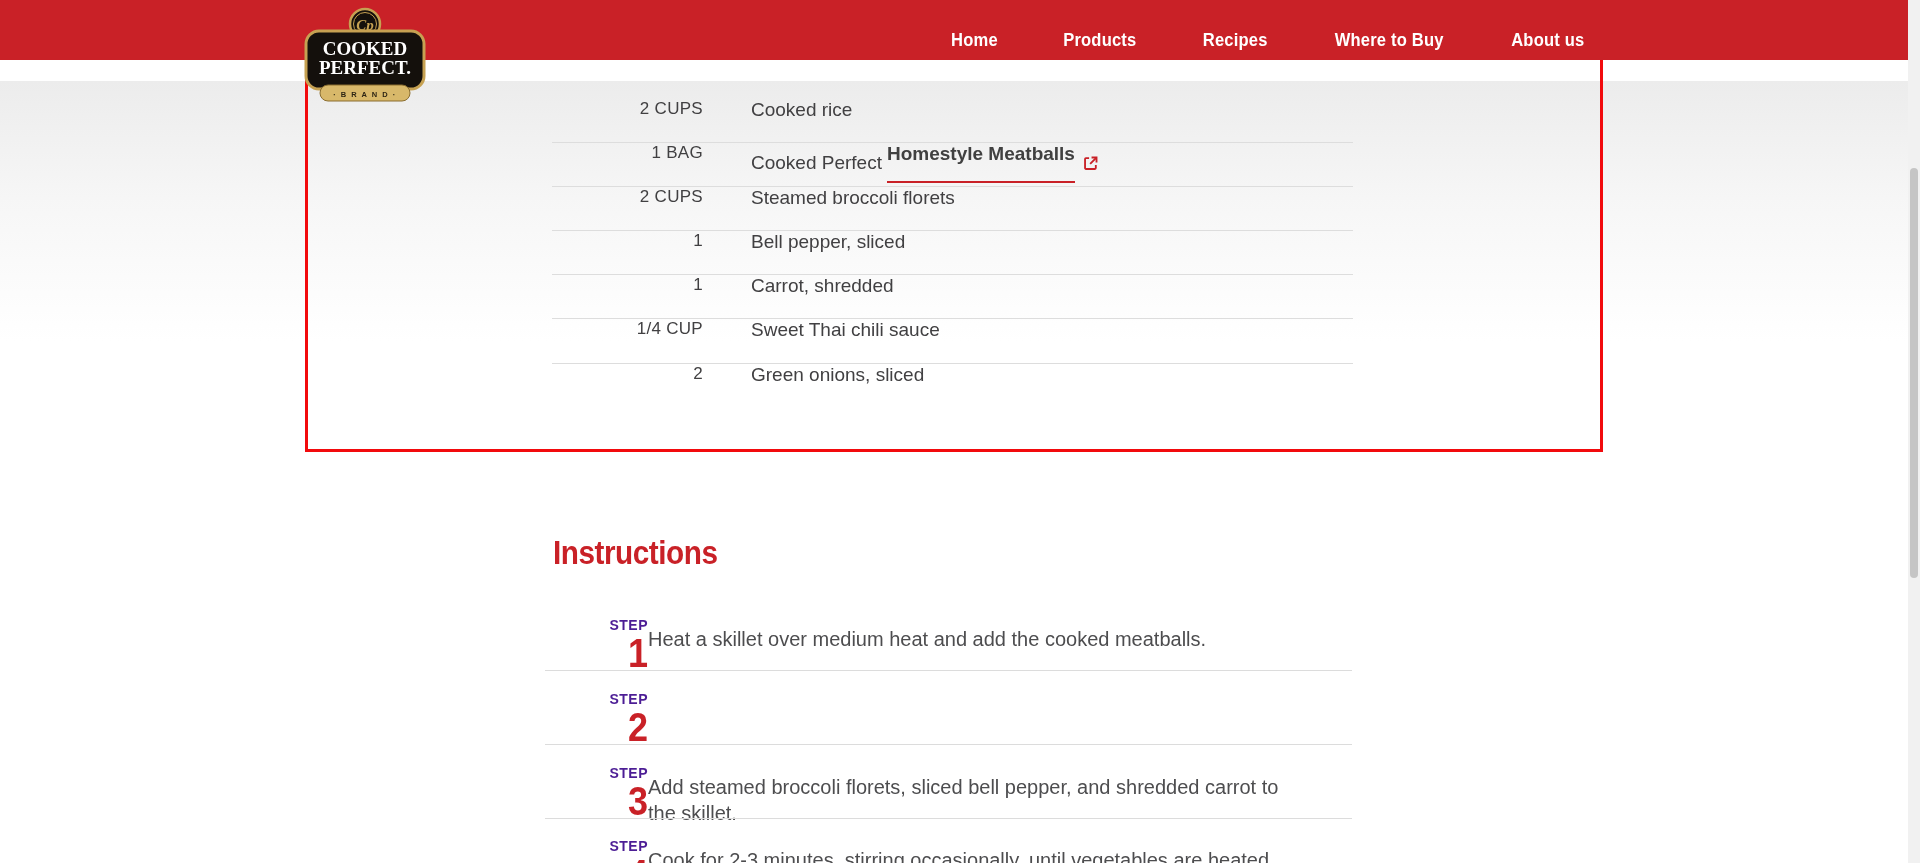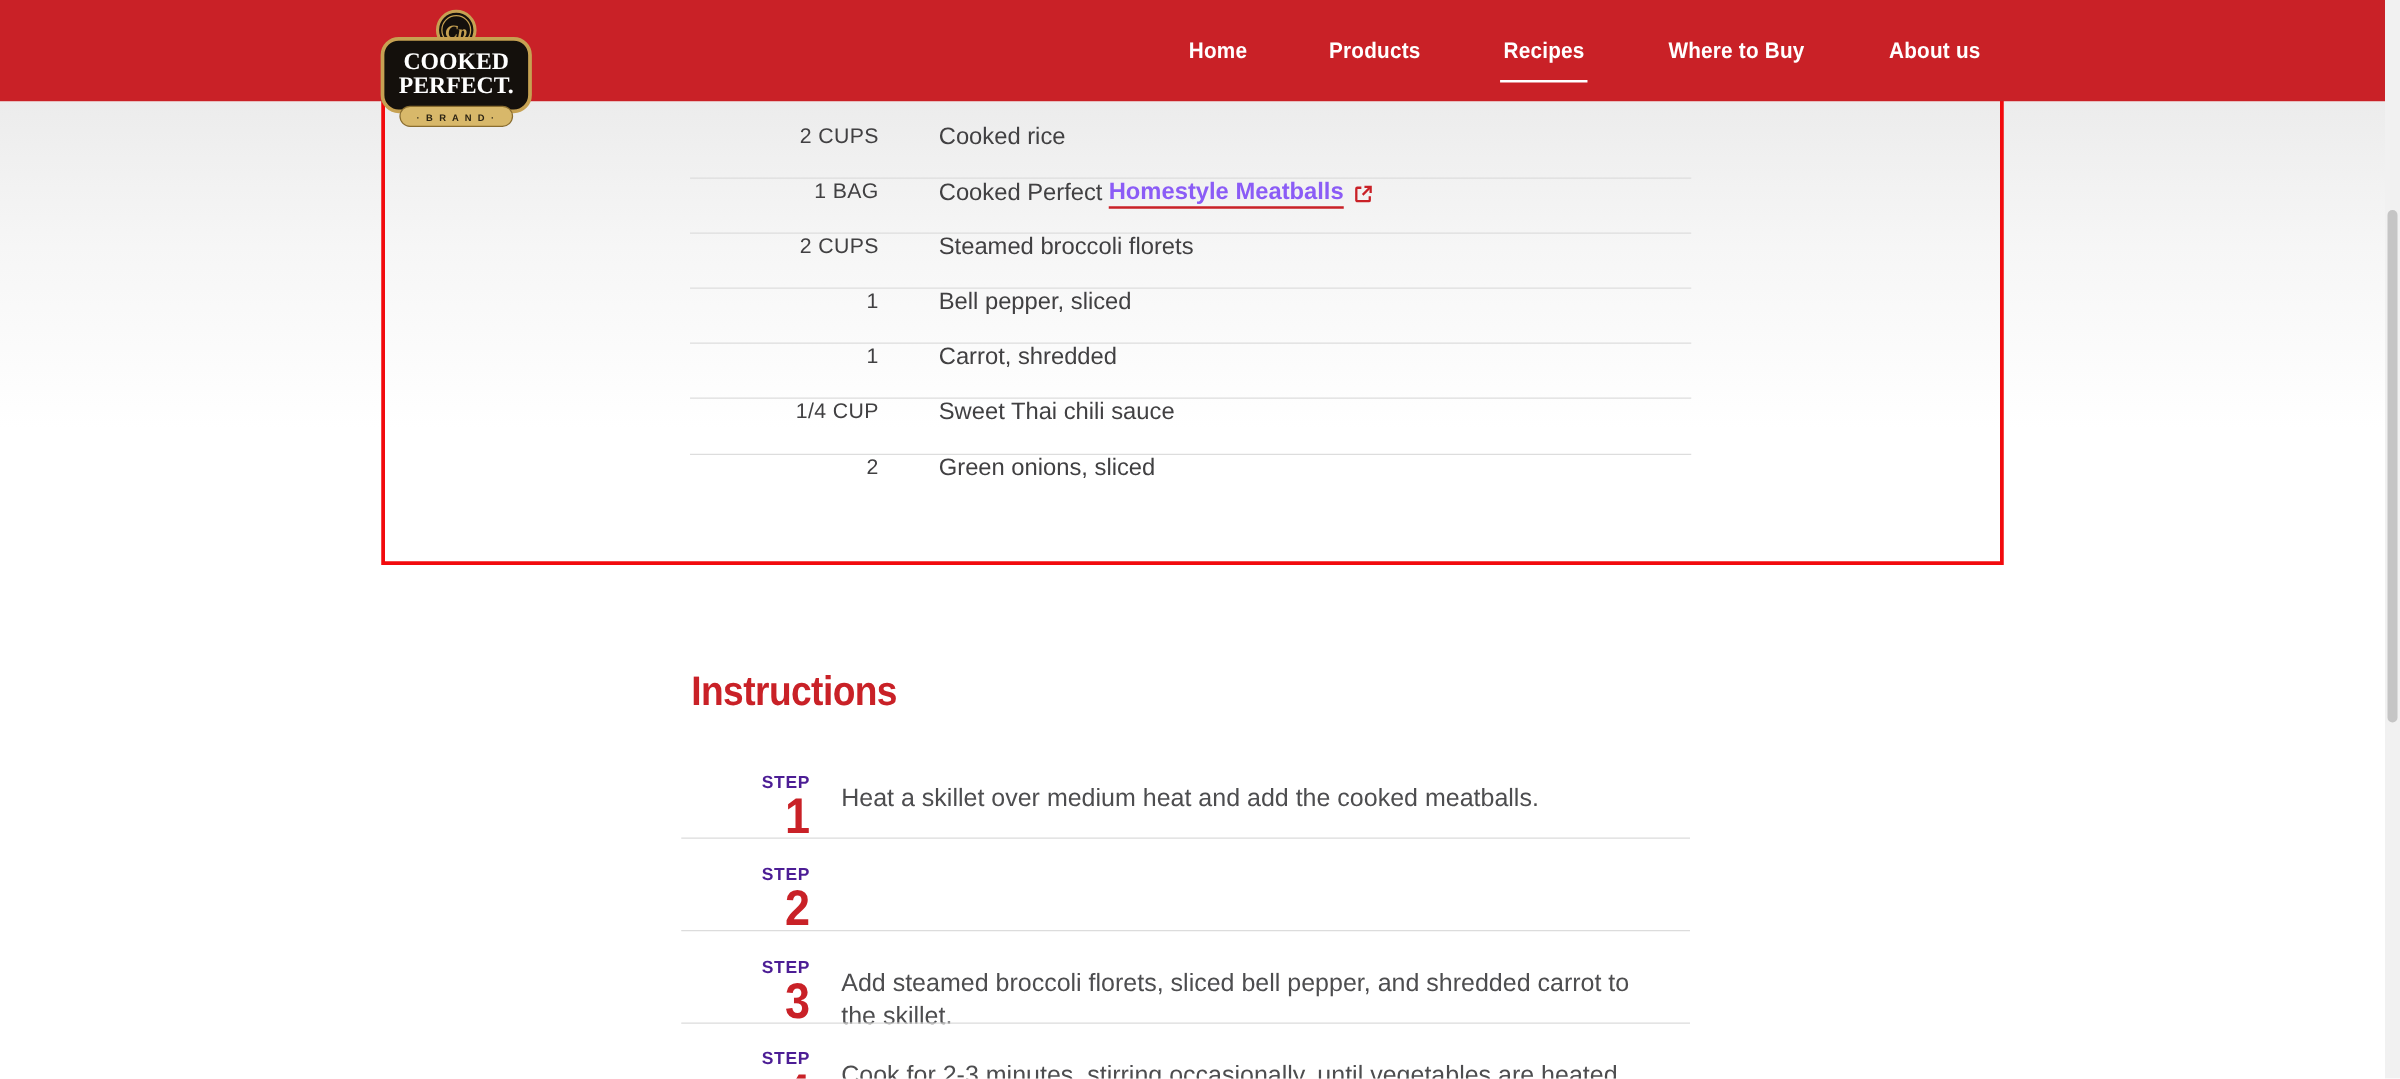--- a/index.html
+++ b/index.html
@@ -5,54 +5,54 @@
   * { margin:0; padding:0; box-sizing:border-box; }
   html,body { width:1920px; height:863px; overflow:hidden; }
   body { font-family:"Liberation Sans", sans-serif; background:#ffffff; }
   .viewport { position:relative; width:1920px; height:863px; overflow:hidden; background:#ffffff; }
 
   
   .page-gradient { position:absolute; top:81px; left:0; right:0; height:290px;
     background:linear-gradient(180deg,#ececec 0%, #f6f6f6 40%, #ffffff 90%); z-index:0; }
 
   
-  .nav-bar { position:absolute; top:0; left:0; right:0; height:81px; background:#c92127; z-index:2; }
+  .nav-bar { position:absolute; top:0; left:0; right:0; height:60px; background:#c92127; z-index:2; }
   .nav-links { position:absolute; top:0; right:332px; height:81px; display:flex; align-items:center; gap:60px; }
   .nav-link { color:#ffffff; font-weight:bold; font-size:18px; letter-spacing:0.2px;
     text-decoration:none; cursor:pointer; height:81px; display:flex; align-items:center; }
   .nav-link span { position:relative; transform:scaleX(0.92); }
   .nav-link.active span::after { content:''; position:absolute; left:-3px; right:-3px; bottom:-15px;
     height:2px; background:#ffffff; }
 
   
   .logo { position:absolute; left:303px; top:6px; width:124px; height:100px; z-index:3; cursor:pointer; }
 
   
   .card { position:absolute; left:305px; top:-42px; width:1298px; height:494px;
     border:3px solid #f20a0d; background:transparent; z-index:1; }
 
   .ingredients { position:absolute; left:552px; top:99px; width:801px; list-style:none; z-index:2; }
   .ing-row { height:44.1px; display:flex; align-items:flex-start; border-bottom:1px solid #dddddd; }
   .ing-row:last-child { border-bottom:none; }
   .qty { width:151px; flex:none; text-align:right; font-size:17px; color:#414042; letter-spacing:0.3px; }
   .ing { margin-left:48px; font-size:19px; color:#414042; display:flex; align-items:center; }
-  .ing-link { color:#8b5cf6; font-weight:bold; text-decoration:none; border-bottom:2px solid #c92127;
-    padding-bottom:0; margin-left:5px; cursor:pointer; }
+  .ing-link { color:#404040; font-weight:bold; text-decoration:none; border-bottom:2px solid #c92127;
+    padding-bottom:16px; margin-left:5px; cursor:pointer; }
   .ext-icon { width:17px; height:17px; margin-left:7px; display:inline-block; }
 
   
   .instructions-heading { position:absolute; left:553px; top:534px; font-size:33px; font-weight:bold;
     color:#c92127; letter-spacing:-0.5px; transform:scaleX(0.9); transform-origin:left; z-index:2; }
 
   .step { position:absolute; left:545px; width:807px; display:flex; z-index:2; }
   .step-col { width:103px; flex:none; text-align:right; }
   .step-label { display:block; font-size:14px; font-weight:bold; color:#4c1d95; letter-spacing:0.5px; margin-top:3px; }
   .step-number { display:block; font-size:40px; font-weight:bold; color:#c92127; line-height:38px;
     margin-top:1px; transform:scaleX(0.9); transform-origin:right; }
-  .step-text { margin-left:25px; padding-top:12px; font-size:20px; color:#4d4d4f; width:660px; line-height:26px; }
+  .step-text { padding-top:12px; font-size:20px; color:#4d4d4f; width:660px; line-height:26px; }
   .step-divider { position:absolute; left:545px; width:807px; height:1px; background:#dcdcdc; z-index:2; }
   .d1 { top:670px; } .d2 { top:744px; } .d3 { top:818px; }
   .s1 { top:614px; } .s2 { top:688px; } .s3 { top:762px; } .s4 { top:835px; }
 
   
   .sb-track { position:absolute; top:0; right:0; width:12px; height:863px; background:#f1f1f1; z-index:5; }
   .sb-thumb { position:absolute; top:168px; right:2px; width:8px; height:410px; background:#c5c5c5; border-radius:4px; }
 </style>
 </head>
 <body>

